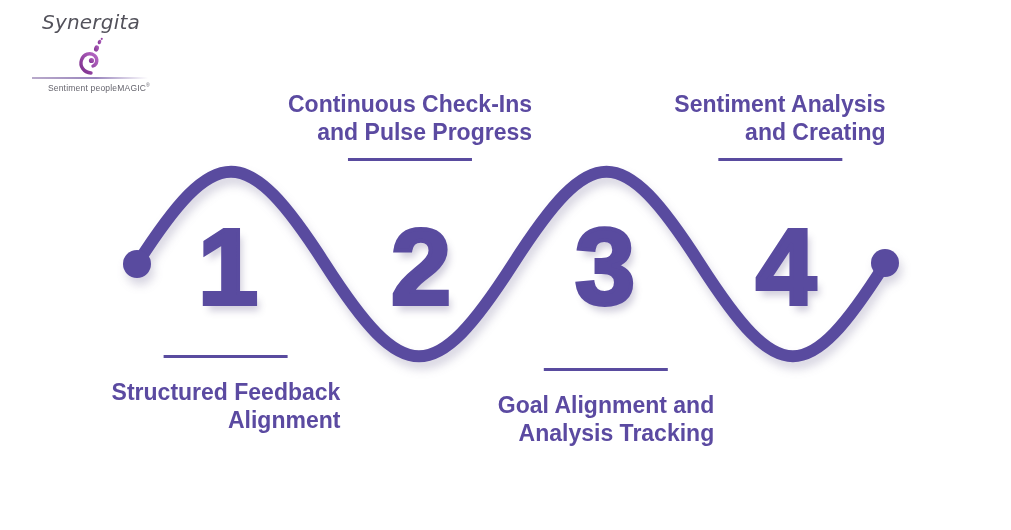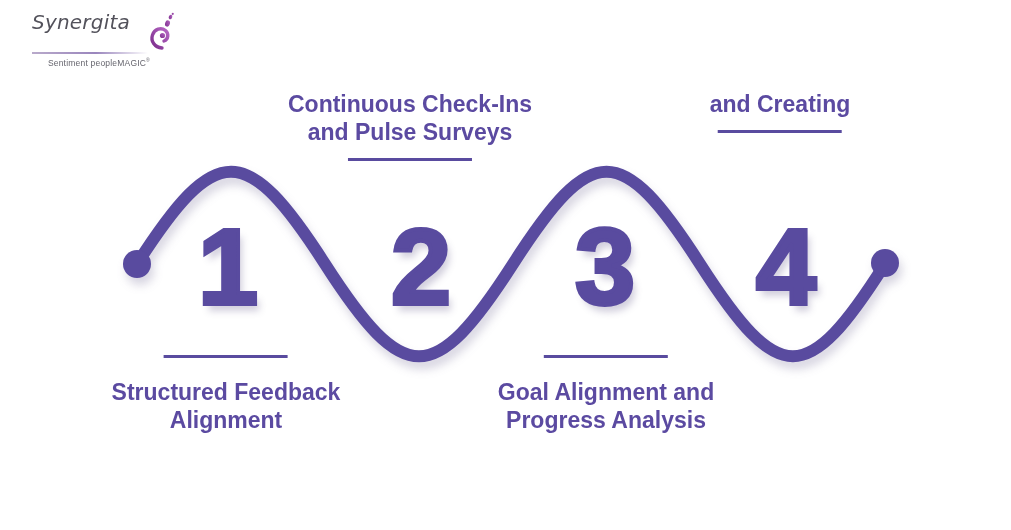--- a/index.html
+++ b/index.html
@@ -14,22 +14,23 @@
 
   
   .logo {
     position: absolute;
     left: 32px;
     top: 12px;
     width: 118px;
   }
   .logo-row {
     display: flex;
-    align-items: flex-start;
-    gap: 19px;
+    align-items: center;
+    gap: 2px;
+    flex-direction: column;
   }
   .logo-text {
     font-family: "DejaVu Sans", sans-serif;
     font-style: italic;
     font-size: 20px;
     font-weight: 500;
     color: #53525b;
     letter-spacing: 0.2px;
     line-height: 1;
     padding-bottom: 3px;
@@ -73,41 +74,41 @@
   }
   .num-1 { left: 228px; }
   .num-2 { left: 421px; }
   .num-3 { left: 605px; }
   .num-4 { left: 786px; }
 
   
   .step-label {
     position: absolute;
     transform: translateX(-50%);
-    text-align: center;
+    text-align: right;
     color: #5b4aa1;
     font-weight: bold;
     font-size: 23px;
     line-height: 28px;
     white-space: nowrap;
   }
   .label-above { top: 90px; }
   .label-below { top: 355px; }
   .label-rule {
     width: 124px;
     height: 3px;
     background: #594b9f;
     margin: 0 auto;
   }
   .label-above .label-rule { margin-top: 12px; }
   .label-below .label-rule { margin-bottom: 20px; }
   .pos-2 { left: 410px; }
   .pos-4 { left: 780px; }
   .pos-1 { left: 226px; }
-  .pos-3 { left: 606px; }
+  .pos-3 { left: 606px; margin-top: 13px; }
 </style>
 </head>
 <body>
 
 <div class="canvas">
 
   <header class="logo">
     <div class="logo-row">
       <span class="logo-text">Synergita</span>
       <svg class="swirl-icon" viewBox="0 0 26 38" aria-hidden="true">
@@ -138,32 +139,33 @@
     <circle cx="885" cy="263" r="14" fill="#594b9f"></circle>
   </svg>
 
   <div class="num num-1">1</div>
   <div class="num num-2">2</div>
   <div class="num num-3">3</div>
   <div class="num num-4">4</div>
 
   <div class="step-label label-above pos-2">
     <div>Continuous Check-Ins</div>
-    <div>and Pulse Surveys</div>
+    <div>and Pulse Progress</div>
     <div class="label-rule"></div>
   </div>
   <div class="step-label label-above pos-4">
+    <div>Sentiment Analysis</div>
     <div>and Creating</div>
     <div class="label-rule"></div>
   </div>
 
   <div class="step-label label-below pos-1">
     <div class="label-rule"></div>
     <div>Structured Feedback</div>
     <div>Alignment</div>
   </div>
   <div class="step-label label-below pos-3">
     <div class="label-rule"></div>
     <div>Goal Alignment and</div>
-    <div>Progress Analysis</div>
+    <div>Analysis Tracking</div>
   </div>
 
 </div>
 
 </body></html>

